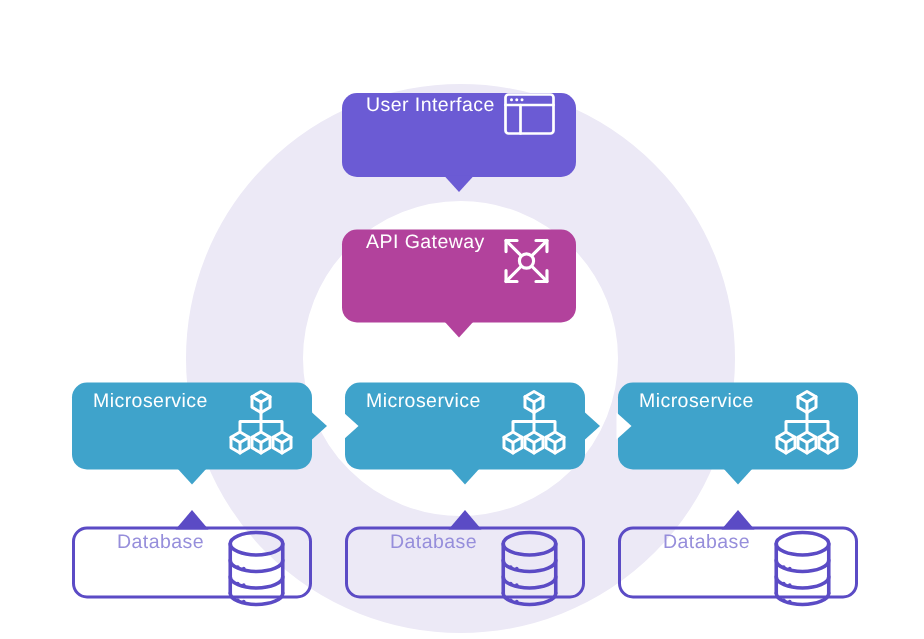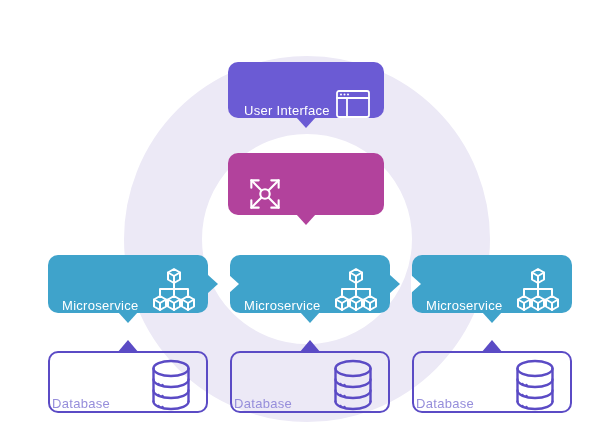--- a/index.html
+++ b/index.html
@@ -8,33 +8,33 @@
     font-family:"Liberation Sans","DejaVu Sans",sans-serif;
     background:#fff;
   }
   
   .ring{
     position:absolute;left:124px;top:56px;width:210px;height:210px;
     border:78px solid var(--c-ring,#ECE9F6);border-radius:50%;
     background:transparent;z-index:0;
   }
   .node{
-    position:absolute;z-index:2;display:flex;align-items:flex-end;
+    position:absolute;z-index:2;display:flex;align-items:flex-start;
     justify-content:space-between;border-radius:10px;box-sizing:border-box;
   }
   .node .label{
     color:#fff;font-size:13px;font-weight:500;letter-spacing:.3px;white-space:nowrap;
   }
   .bubble-ui{left:228px;top:62px;width:156px;height:56px;background:var(--c-ui,#6B5BD4);padding:0 14px 0 16px;}
   .bubble-gw{left:228px;top:153px;width:156px;height:62px;background:var(--c-gateway,#B2429C);padding:0 12px 0 16px;}
   .bubble-ms{top:255px;width:160px;height:58px;background:var(--c-microservice,#3FA3CB);padding:4px 10px 0 14px;}
   .ms-1{left:48px;} .ms-2{left:230px;} .ms-3{left:412px;}
   .bubble-db{
-    top:351px;width:160px;height:62px;background:transparent;
-    border:2px solid var(--c-db,#5B4BC5);padding:0 14px 0 2px;
+    top:351px;width:160px;height:48px;background:transparent;
+    border:2px solid var(--c-db,#5B4BC5);padding:0 14px 0 28px;
   }
   .db-1{left:48px;} .db-2{left:230px;} .db-3{left:412px;}
   .bubble-db .label{color:var(--c-dbtext,#968EDB);}
   
   .tail-down{
     position:absolute;bottom:-10px;left:50%;transform:translateX(-50%);
     width:0;height:0;border-left:10px solid transparent;border-right:10px solid transparent;
   }
   .bubble-ui .tail-down{border-top:11px solid var(--c-ui,#6B5BD4);}
   .bubble-gw .tail-down{border-top:11px solid var(--c-gateway,#B2429C);}
@@ -81,20 +81,21 @@
       <line x1="1" y1="8" x2="33" y2="8"></line>
       <line x1="11" y1="8" x2="11" y2="27"></line>
       <circle cx="5" cy="4.5" r="1" fill="#fff" stroke="none"></circle>
       <circle cx="8.5" cy="4.5" r="1" fill="#fff" stroke="none"></circle>
       <circle cx="12" cy="4.5" r="1" fill="#fff" stroke="none"></circle>
     </svg>
     <span class="tail-down"></span>
   </div>
 
   <div class="node bubble-gw">
+    <span class="label">API Gateway</span>
     <svg class="icon" width="42" height="42" viewBox="0 0 40 40" fill="none" stroke="#fff" stroke-width="2" stroke-linecap="round" stroke-linejoin="round">
       <line x1="20" y1="20" x2="7" y2="7"></line>
       <line x1="20" y1="20" x2="33" y2="7"></line>
       <line x1="20" y1="20" x2="7" y2="33"></line>
       <line x1="20" y1="20" x2="33" y2="33"></line>
       <polyline points="7,14 7,7 14,7"></polyline>
       <polyline points="26,7 33,7 33,14"></polyline>
       <polyline points="7,26 7,33 14,33"></polyline>
       <polyline points="33,26 33,33 26,33"></polyline>
       <circle cx="20" cy="20" r="4.5" fill="var(--c-gateway,#B2429C)"></circle>

